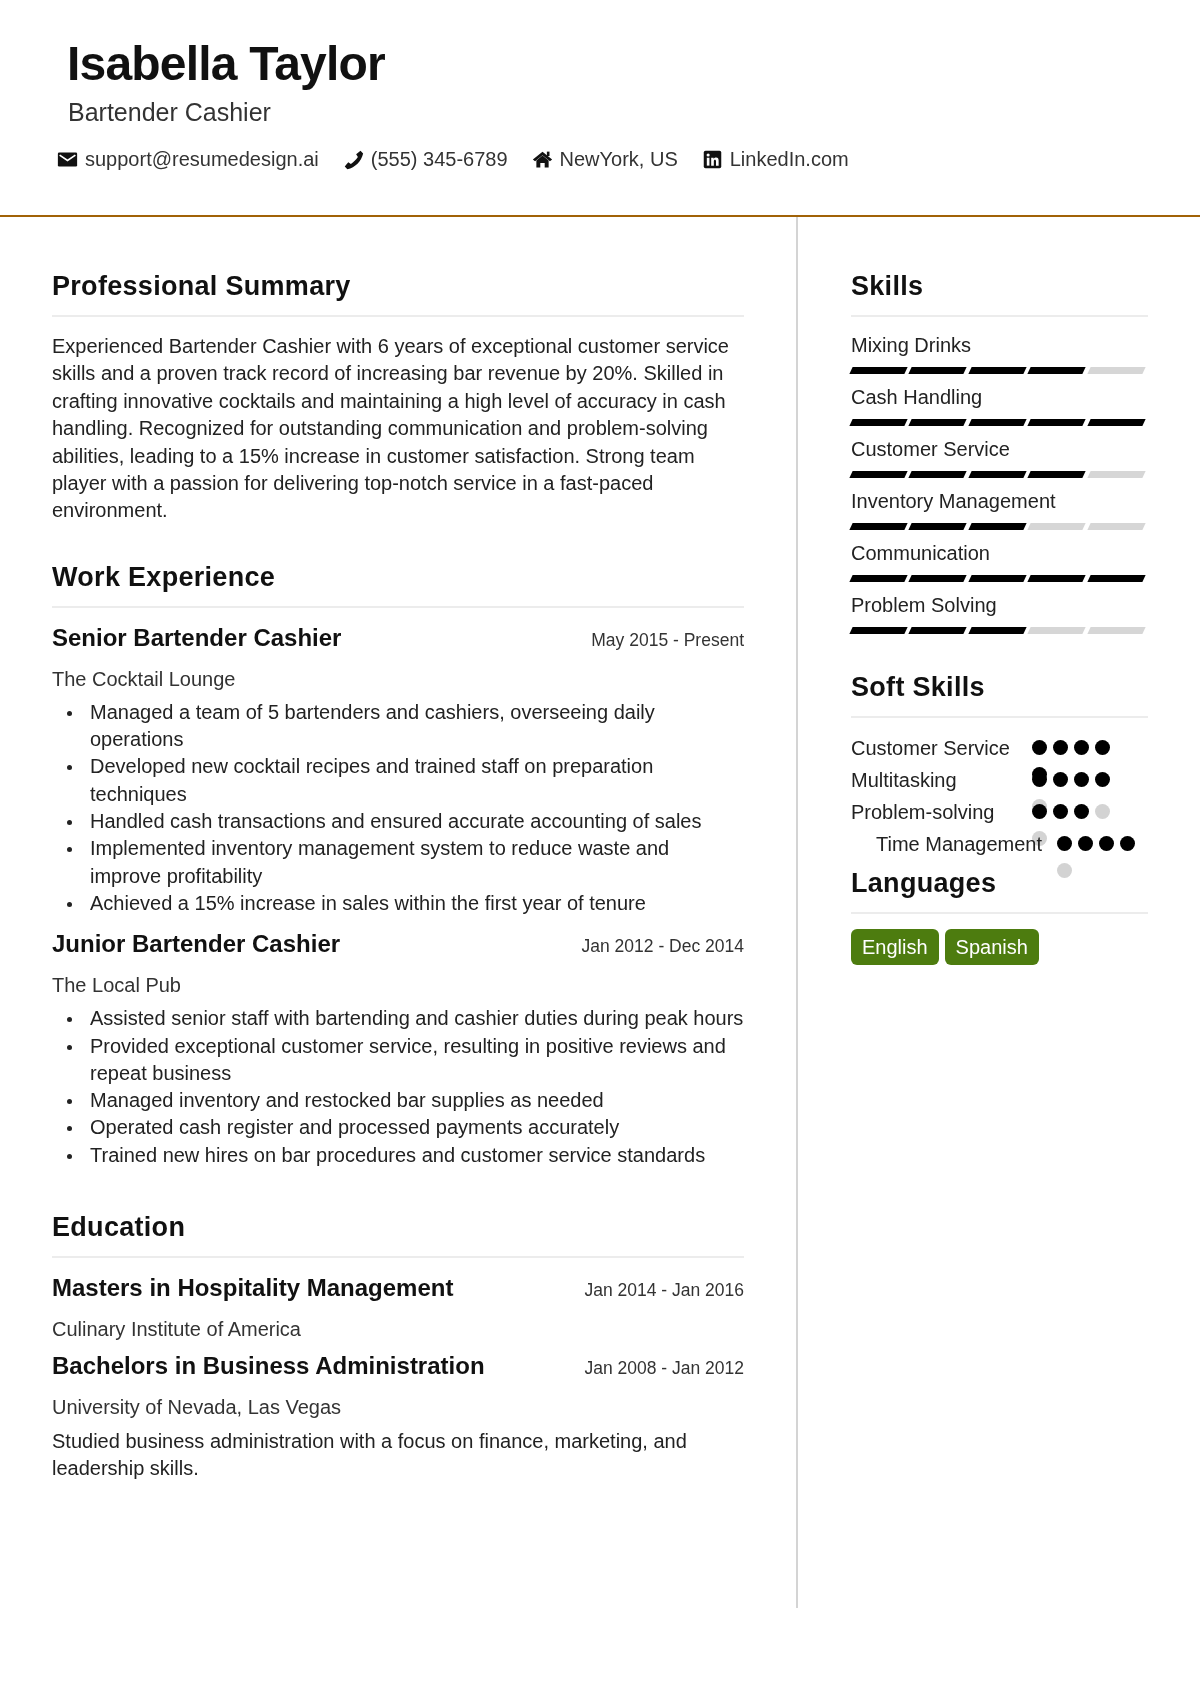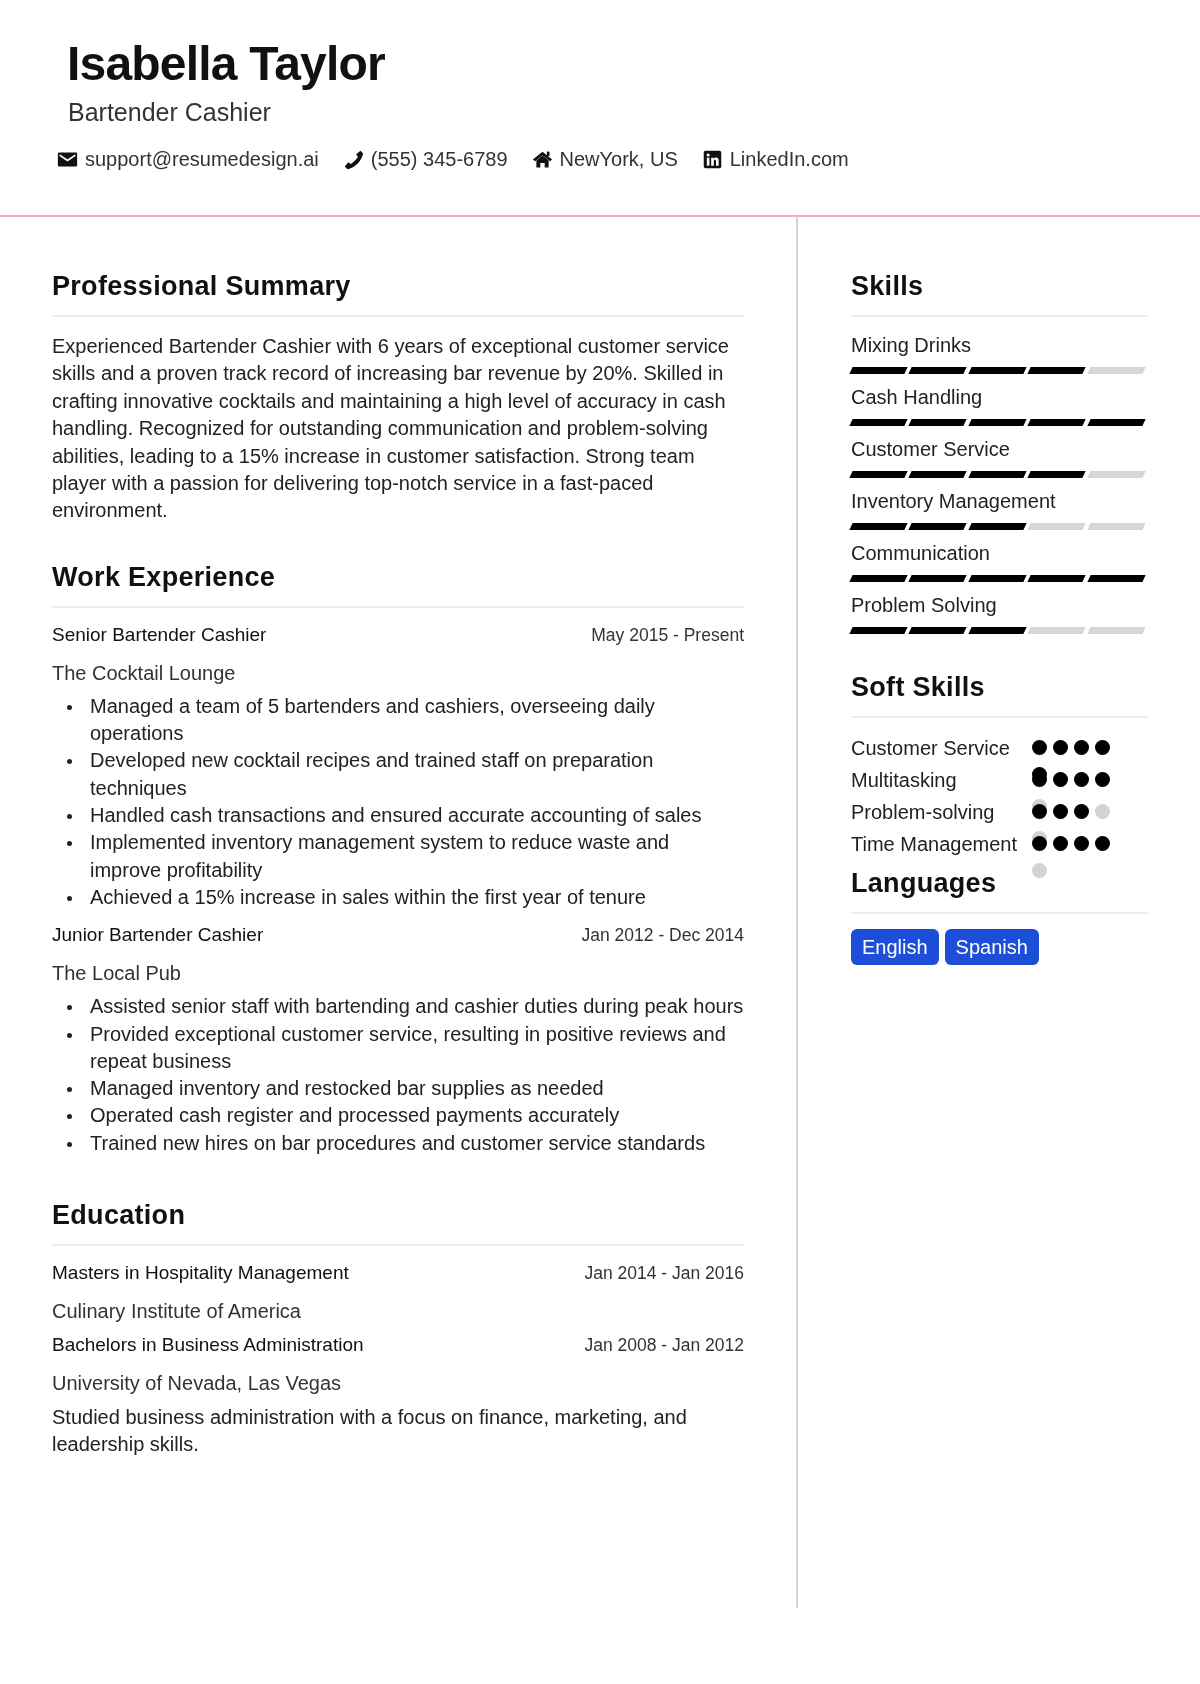--- a/index.html
+++ b/index.html
@@ -1,58 +1,58 @@
 <!DOCTYPE html>
 <html><head>
 <meta charset="utf-8">
 <style>
   * { box-sizing: border-box; margin: 0; padding: 0; }
   html, body { width: 1200px; height: 1684px; background: #ffffff; overflow: hidden; }
   body { font-family: "Liberation Sans", "DejaVu Sans", sans-serif; color: #222; position: relative; }
 
-  .header { position: absolute; left: 0; top: 0; width: 1200px; height: 217px; border-bottom: 2px solid #f9a8d4; }
+  .header { position: absolute; left: 0; top: 0; width: 1200px; height: 217px; border-bottom: 2px solid #a16207; }
   .name { position: absolute; left: 67px; top: 36px; font-size: 48px; font-weight: bold; color: #111; letter-spacing: -0.8px; white-space: nowrap; }
   .title { position: absolute; left: 68px; top: 98px; font-size: 25px; color: #333; white-space: nowrap; }
   .contacts { position: absolute; left: 57px; top: 148px; display: flex; align-items: center; font-size: 20px; color: #333; white-space: nowrap; }
   .contact { display: flex; align-items: center; margin-right: 24px; }
   .contact .ic { display: inline-block; width: 21px; height: 21px; margin-right: 7px; }
   .contact .ic svg { width: 21px; height: 21px; display: block; }
 
   .vdivider { position: absolute; left: 796px; top: 217px; width: 2px; height: 1391px; background: #d4d4d4; }
 
   .left { position: absolute; left: 52px; top: 266px; width: 692px; }
   .right { position: absolute; left: 851px; top: 266px; width: 297px; }
 
   .sec-title { font-size: 27px; font-weight: bold; color: #111; letter-spacing: 0.3px; line-height: 40px; }
   .sec-rule { height: 2px; background: #ececec; margin-top: 9px; }
 
   .summary { font-size: 20px; line-height: 27.4px; color: #222; margin-top: 16px; }
 
-  .exp-title { font-size: 19px; font-weight: normal; color: #111; }
+  .exp-title { font-size: 24px; font-weight: bold; color: #111; }
   .exp-head { display: flex; justify-content: space-between; align-items: baseline; }
   .exp-date { font-size: 17.5px; color: #333; }
   .exp-org { font-size: 20px; color: #333; margin-top: 14px; line-height: 26px; }
   ul.bullets { list-style: none; margin-top: 7px; }
   ul.bullets li { position: relative; padding-left: 38px; font-size: 20px; line-height: 27.3px; color: #222; }
   ul.bullets li::before { content: ""; position: absolute; left: 15px; top: 12px; width: 5px; height: 5px; border-radius: 50%; background: #222; }
 
   .skill { margin-top: 0; }
   .skill-name { font-size: 20px; color: #222; line-height: 26px; }
   .bar { display: flex; margin-top: 9px; margin-bottom: 10px; height: 7px; }
   .seg { width: 55px; height: 7px; margin-right: 4.5px; transform: skewX(-25deg); background: #d6d6d6; }
   .seg.on { background: #000; }
 
   .soft-row { position: relative; display: flex; }
   .soft-name { width: 196px; font-size: 20px; line-height: 27px; color: #222; }
   .dots { position: relative; width: 90px; display: flex; flex-wrap: wrap; align-content: flex-start; height: 27px; }
   .dot { width: 15px; height: 15px; border-radius: 50%; background: #d3d3d3; margin: 6px 6px 6px 0; }
   .dot.on { background: #000; }
 
   .langs { display: flex; margin-top: 15px; }
-  .chip { background: #1d4ed8; color: #fff; font-size: 20px; padding: 5px 11px; border-radius: 6px; margin-right: 6px; line-height: 26px; }
+  .chip { background: #4d7c0f; color: #fff; font-size: 20px; padding: 5px 11px; border-radius: 6px; margin-right: 6px; line-height: 26px; }
 </style>
 </head>
 <body>
 
 <div class="header">
   <div class="name">Isabella Taylor</div>
   <div class="title">Bartender Cashier</div>
   <div class="contacts">
     <div class="contact">
       <span class="ic">
@@ -259,21 +259,21 @@
         <div class="soft-row" style="margin-bottom: 5px;">
           <div class="soft-name" style="width: 170px;">Problem-solving</div>
           <div class="dots" style="position: absolute; left: 181px; top: -1px;">
             <span class="dot on"></span>
             <span class="dot on"></span>
             <span class="dot on"></span>
             <span class="dot"></span>
             <span class="dot"></span>
           </div>
         </div>
-        <div class="soft-row" style="margin-bottom: 5px;">
+        <div class="soft-row" style="margin-bottom: 5px; margin-left: 25px;">
           <div class="soft-name" style="width: 170px;">Time Management</div>
           <div class="dots" style="position: absolute; left: 181px; top: -1px;">
             <span class="dot on"></span>
             <span class="dot on"></span>
             <span class="dot on"></span>
             <span class="dot on"></span>
             <span class="dot"></span>
           </div>
         </div>
       </div>

